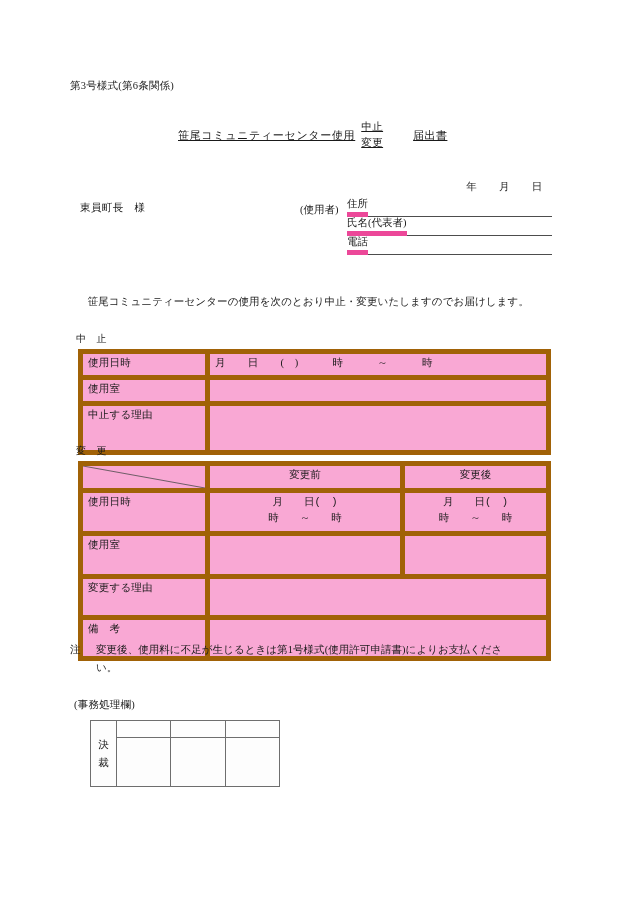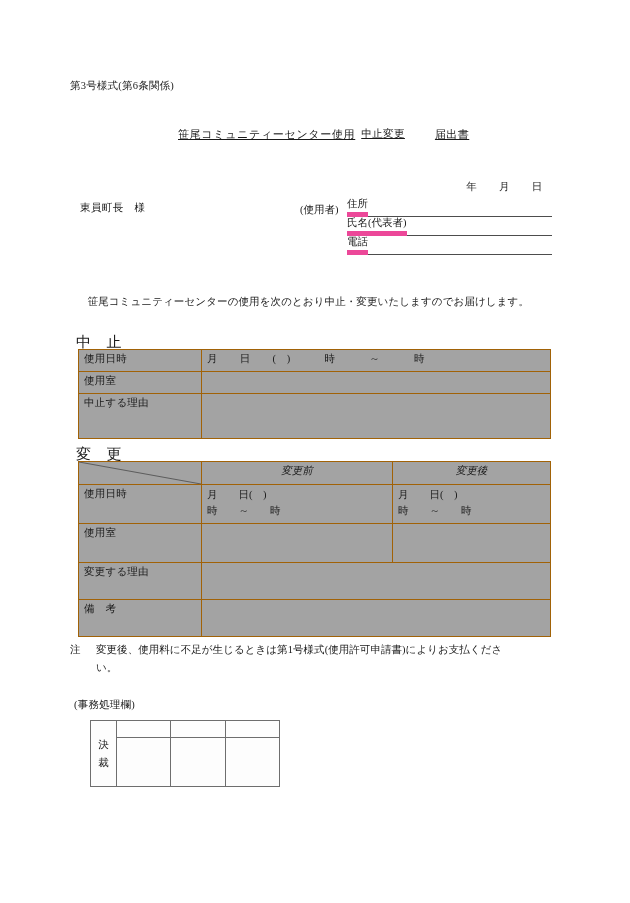--- a/index.html
+++ b/index.html
@@ -44,24 +44,24 @@
     left: 178px;
     top: 114px;
     display: flex;
     align-items: center;
     font-size: 11px;
     text-decoration: underline;
   }
   #title-main { letter-spacing: 0.06em; }
   #title-stack {
     display: flex;
-    flex-direction: row;
+    flex-direction: column;
     align-items: center;
     justify-content: center;
-    margin: 12px 6px;
+    margin: 5px 6px;
     line-height: 1.55;
   }
   #title-stack span { font-size: 10.5px; letter-spacing: 0.04em; }
   #title-suffix {
     margin-left: 24px;
     letter-spacing: 0.04em;
   }
 
   
   #date-line {
@@ -118,38 +118,38 @@
     top: 293px;
     width: 478px;
     font-size: 10.5px;
     line-height: 1.72;
     text-indent: 1.1em;
     letter-spacing: 0.01em;
   }
 
   
   .section-head {
-    font-size: 15px;
+    font-size: 10px;
     letter-spacing: 0.02em;
   }
   #cancel-head { left: 76px; top: 332px; }
   #change-head { left: 76px; top: 444px; }
 
   
   table.form {
     position: absolute;
     border-collapse: collapse;
     table-layout: fixed;
     font-size: 10.5px;
   }
   table.form td {
-    border: 1px solid #a16207;
+    border: 5px solid #a16207;
     padding: 2px 5px;
     vertical-align: top;
-    background: #a3a3a3;
+    background: #f9a8d4;
   }
   .lbl { letter-spacing: 0.02em; }
 
   
   #cancel-table {
     left: 78px;
     top: 349px;
     width: 473px;
   }
   #cancel-table td.c1 { width: 112px; }
@@ -162,21 +162,21 @@
   .pad-left-cancel { padding-left: 48px; }
 
   
   #change-table {
     left: 78px;
     top: 461px;
     width: 473px;
   }
   #change-table td.c1 { width: 112px; }
   #change-table td.c2 { width: 180px; }
-  #change-table tr.hdr td { height: 18px; text-align: center; font-style: italic; }
+  #change-table tr.hdr td { height: 18px; text-align: center; }
   #change-table tr.r-dt td { height: 34px; }
   #change-table tr.r-room td { height: 34px; }
   #change-table tr.r-reason td { height: 32px; }
   #change-table tr.r-note td { height: 32px; }
   .ctr { text-align: center; }
 
   
   td.diag {
     position: relative;
     overflow: hidden;
@@ -184,23 +184,24 @@
   }
   td.diag svg {
     position: absolute;
     left: 0; top: 0;
     width: 100%;
     height: 100%;
     display: block;
   }
 
   .dt2 {
-    text-align: left;
+    text-align: center;
     line-height: 1.5;
     padding-top: 1px;
+    font-family: Liberation Mono, monospace;
   }
 
   
   #note {
     position: absolute;
     left: 70px;
     top: 641px;
     width: 488px;
     font-size: 10.5px;
     line-height: 1.72;

